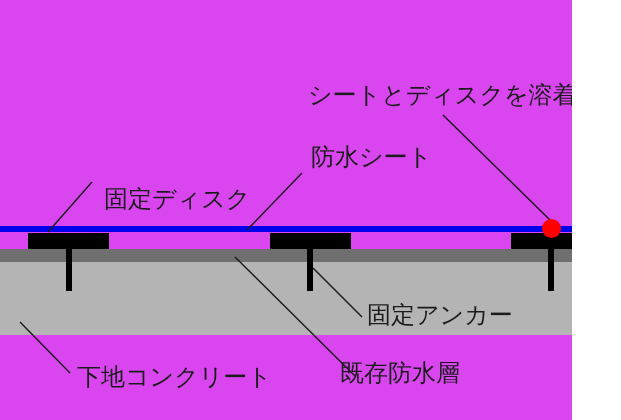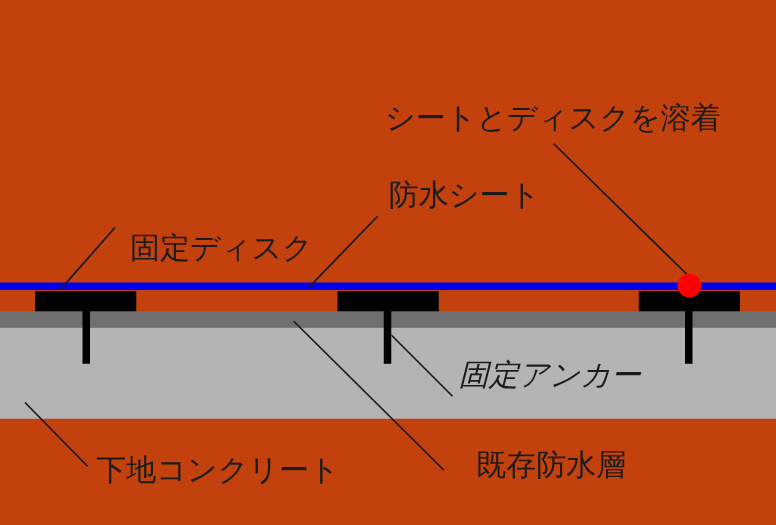--- a/index.html
+++ b/index.html
@@ -2,23 +2,23 @@
 <html><head>
 <meta charset="utf-8">
 <style>
   html, body {
     margin: 0;
     padding: 0;
     background: #ffffff;
   }
   .stage {
     position: relative;
-    width: 621px;
+    width: 572px;
     height: 420px;
-    background: #c2410c;
+    background: #d946ef;
     overflow: hidden;
     font-family: "Liberation Sans", "DejaVu Sans", sans-serif;
     color: #1b1b1b;
   }
   .abs { position: absolute; }
 
   
   .substrate-layer {
     left: 0; top: 262px; width: 621px; height: 73px;
     background: #b4b4b4;
@@ -60,23 +60,23 @@
   
   .lbl {
     font-size: 24px;
     line-height: 1.05;
     white-space: nowrap;
     letter-spacing: 0px;
   }
   .lbl-weld      { left: 308px; top: 82px;  }
   .lbl-sheet     { left: 311px; top: 144px; }
   .lbl-disk      { left: 104px; top: 165px; margin-top: 21px; }
-  .lbl-anchor    { left: 367px; top: 288px; font-style: italic; }
+  .lbl-anchor    { left: 367px; top: 302px; }
   .lbl-substrate { left: 77px;  top: 364px; }
-  .lbl-existing  { left: 381px; top: 360px; }
+  .lbl-existing  { left: 340px; top: 360px; }
 </style>
 </head>
 <body>
 
 <div class="stage">
 
   <div class="abs substrate-layer"></div>
   <div class="abs existing-layer"></div>
 
   <div class="abs anchor anchor-1"></div>

